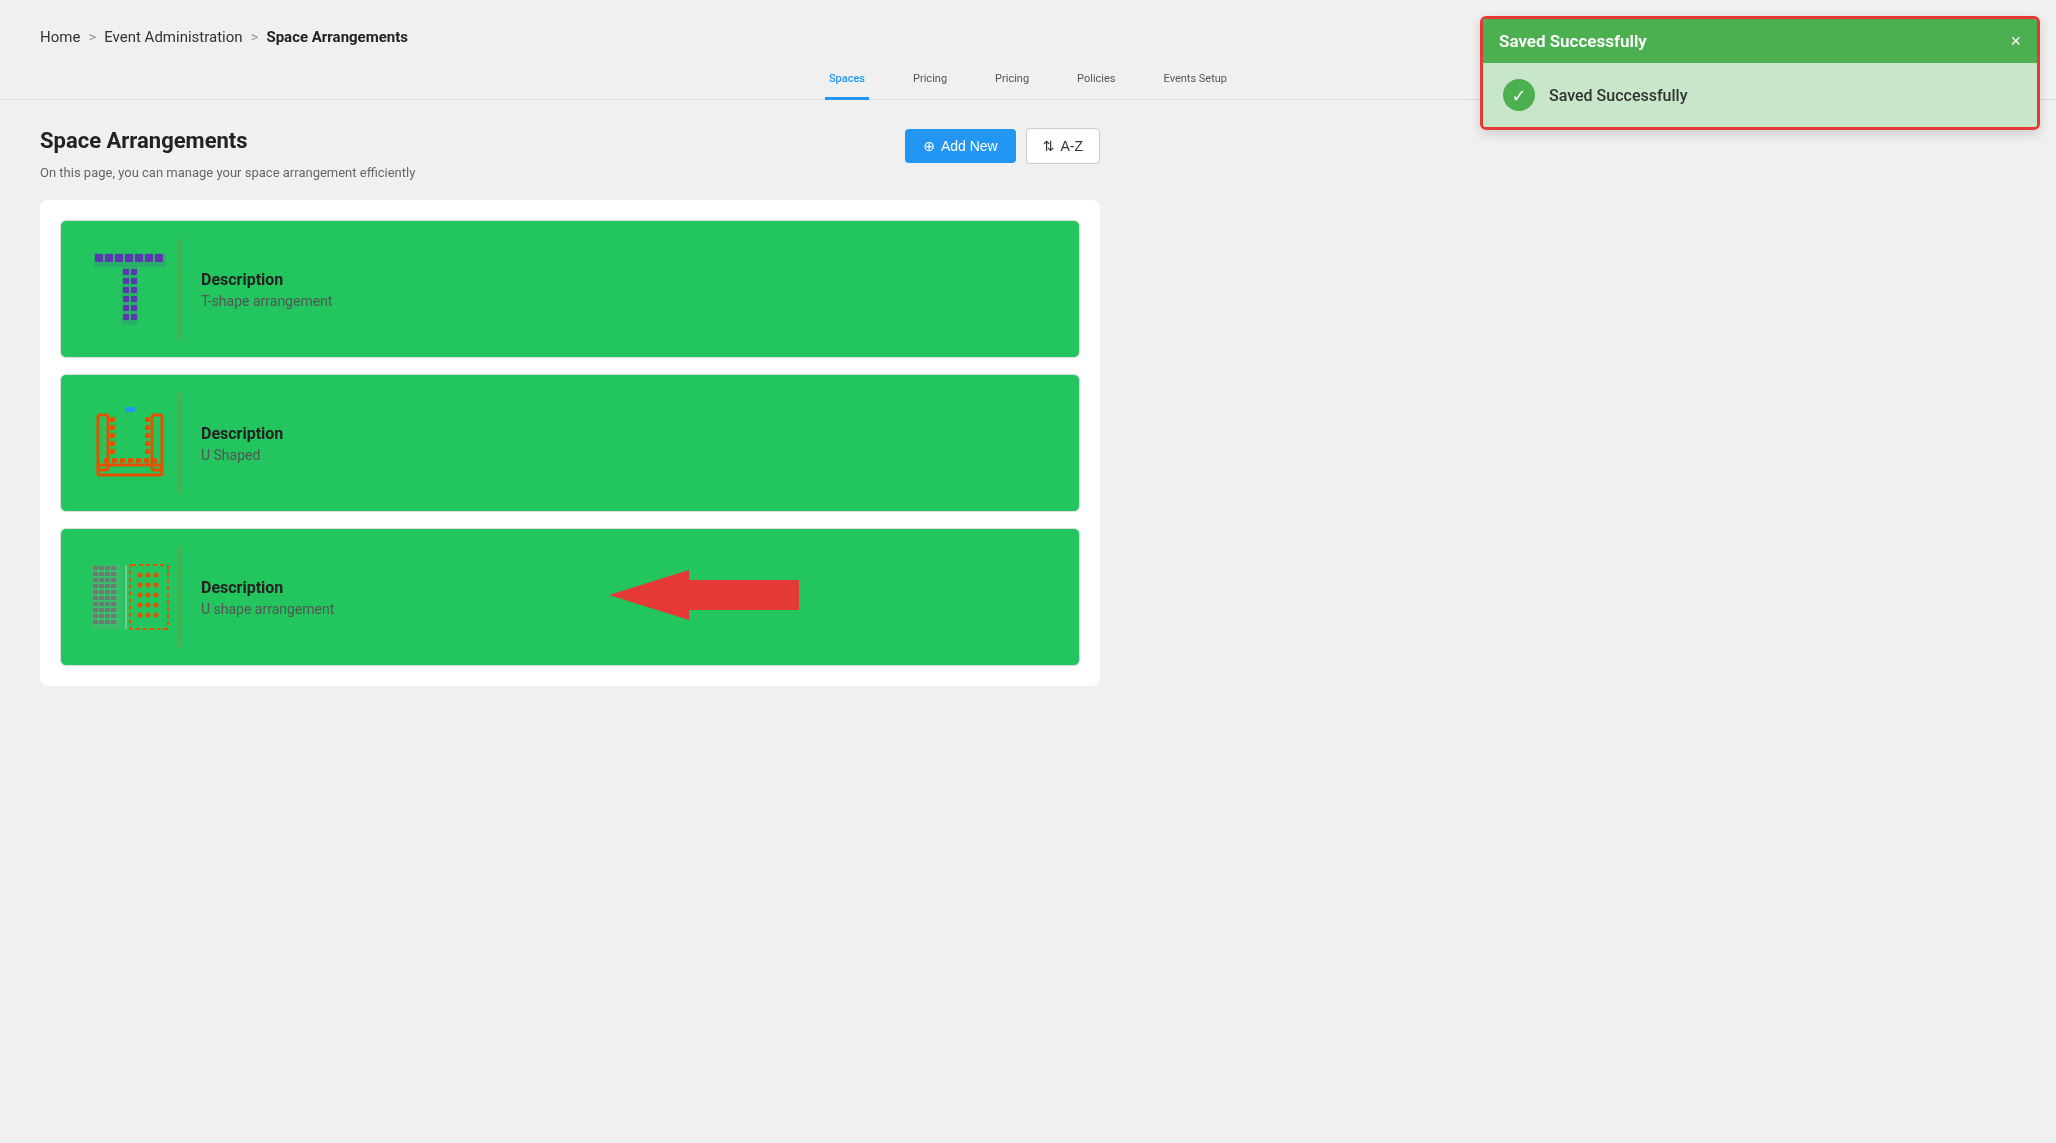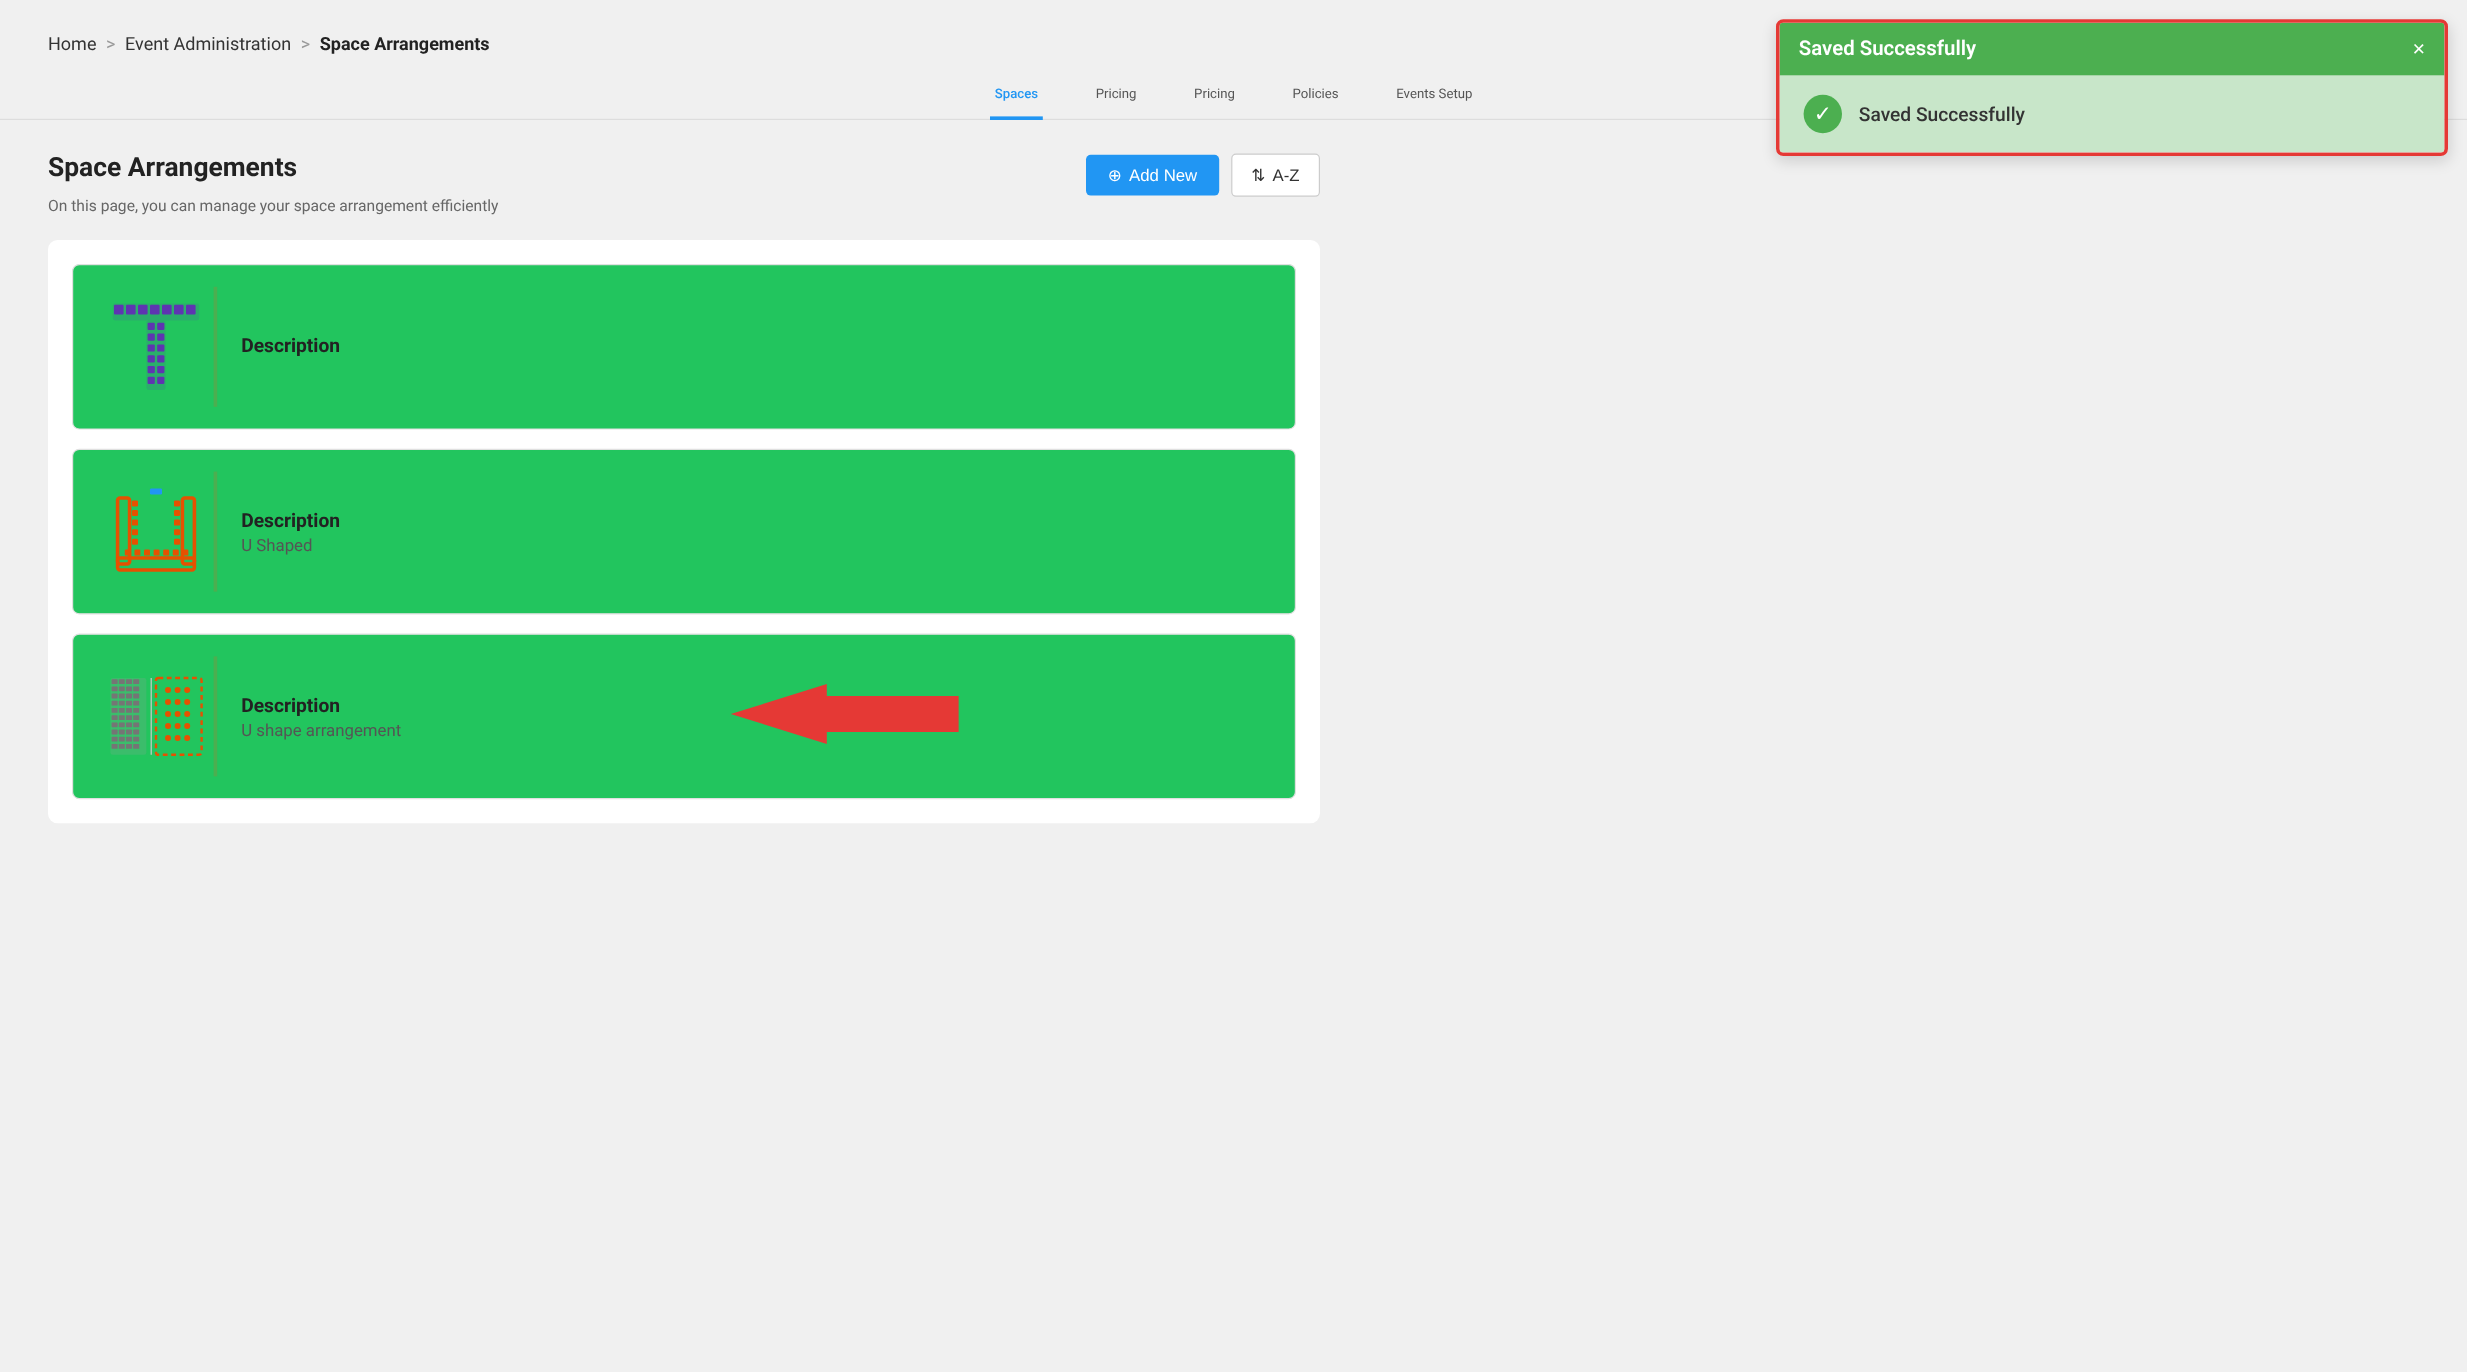--- a/index.html
+++ b/index.html
@@ -322,20 +322,21 @@
             <rect x="41" y="20" width="6" height="6" rx="1" fill="#5e35b1"></rect>
             <rect x="41" y="29" width="6" height="6" rx="1" fill="#5e35b1"></rect>
             <rect x="41" y="38" width="6" height="6" rx="1" fill="#5e35b1"></rect>
             <rect x="41" y="47" width="6" height="6" rx="1" fill="#5e35b1"></rect>
             <rect x="41" y="56" width="6" height="6" rx="1" fill="#5e35b1"></rect>
             <rect x="41" y="65" width="6" height="6" rx="1" fill="#5e35b1"></rect>
           </svg>
         </div>
         <div class="card-info">
           <div class="card-title">Description</div>
+          <div class="card-description">T-shape arrangement</div>
         </div>
       </div>
 
       <div class="arrangement-card">
         <div class="card-image">
           <svg class="u-shape" viewBox="0 0 80 80">
 
             <rect x="35" y="4" width="10" height="5" rx="1" fill="#2196f3"></rect>
 
             <rect x="8" y="12" width="10" height="55" rx="2" fill="none" stroke="#e65100" stroke-width="3"></rect>

